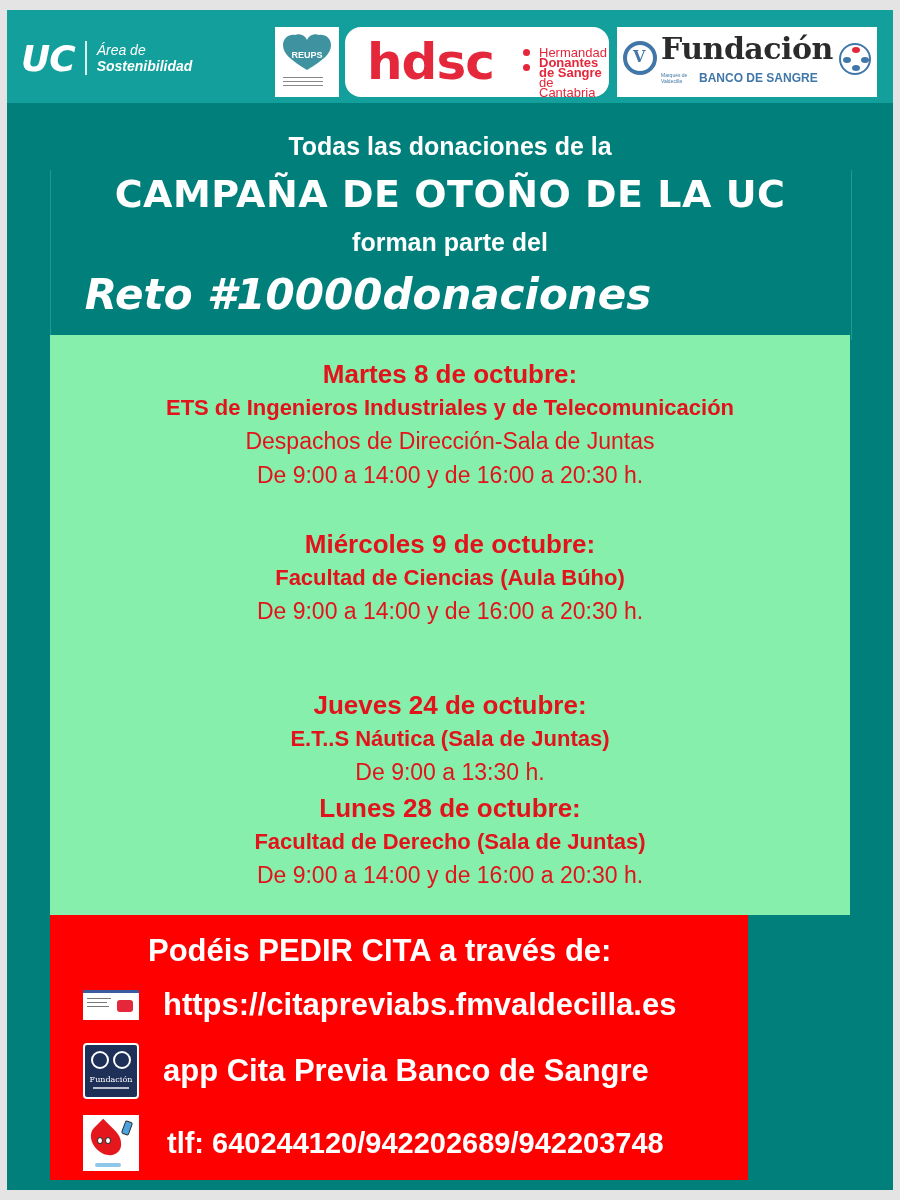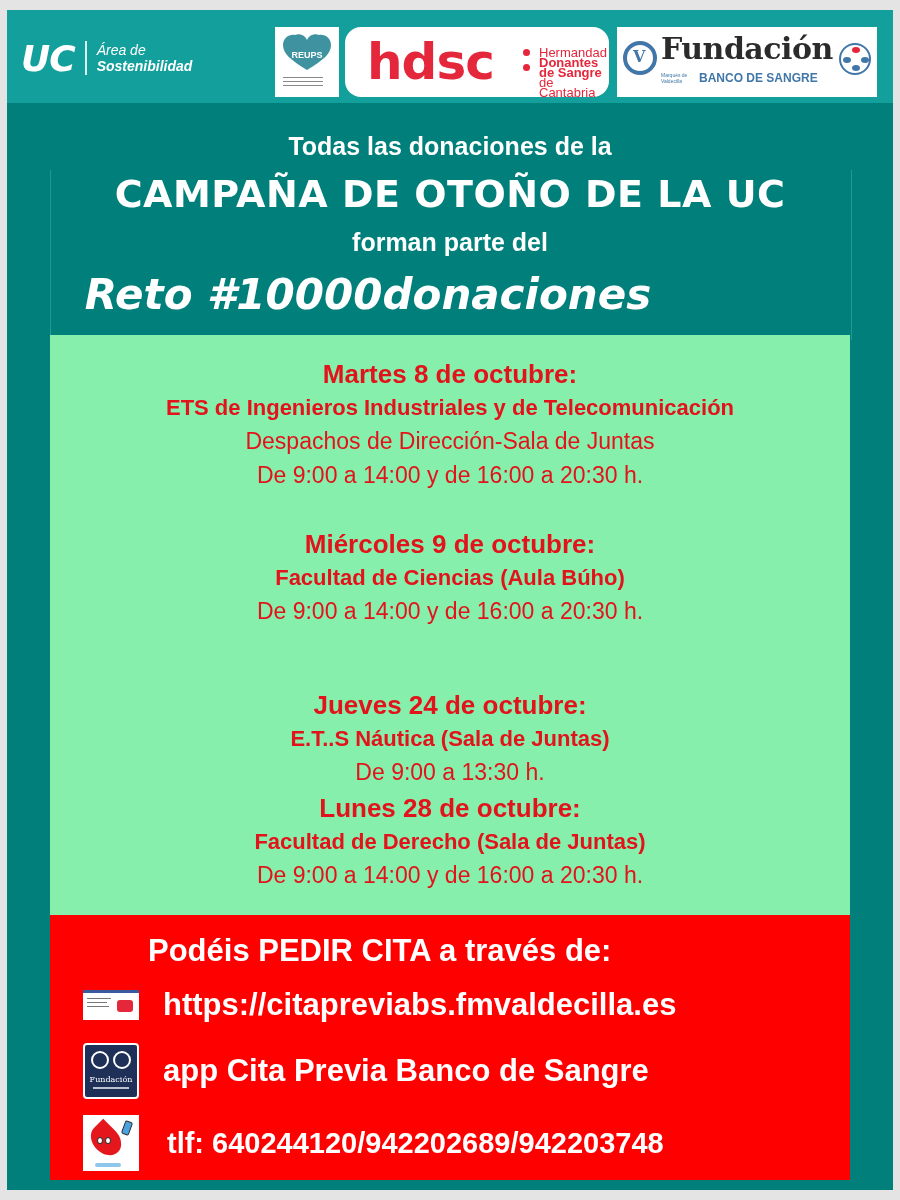--- a/index.html
+++ b/index.html
@@ -86,21 +86,21 @@
     position: absolute; left: 43px; top: 325px; width: 800px; height: 580px; background: #86efac;
     color: #e3131b; text-align: center;
   }
   .event { position: absolute; left: 0; width: 800px; }
   .event .day { font-size: 26px; font-weight: bold; line-height: 34px; }
   .event .place { font-size: 22px; font-weight: bold; line-height: 33px; }
   .event .room { font-size: 23px; line-height: 34px; }
   .event .hours { font-size: 23px; line-height: 34px; }
 
   .contact-box {
-    position: absolute; left: 43px; top: 905px; width: 800px; height: 265px; background: #fe0000; color: #fff;
+    position: absolute; left: 43px; top: 905px; width: 698px; height: 265px; background: #fe0000; color: #fff;
   }
   .contact-title { position: absolute; left: 98px; top: 18px; font-size: 31px; font-weight: bold; }
   .contact-row { position: absolute; left: 18px; display: flex; align-items: center; padding-left: 15px; }
   .contact-row .thumb { width: 56px; height: 56px; background: #fff; position: relative; flex: none; }
   .contact-row .ctext { margin-left: 24px; font-size: 31px; font-weight: bold; white-space: nowrap; }
   .row-web { top: 72px; }
   .row-web .thumb { height: 30px; margin-top: 0; }
   .row-app { top: 128px; }
   .row-tel { top: 200px; }
   .row-tel .ctext { font-size: 29px; margin-left: 28px; }

